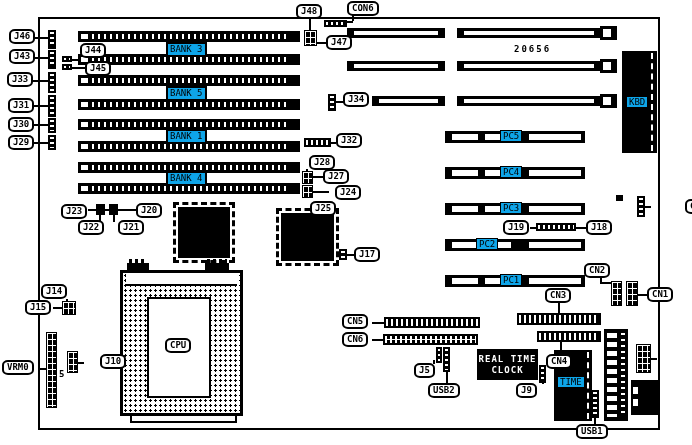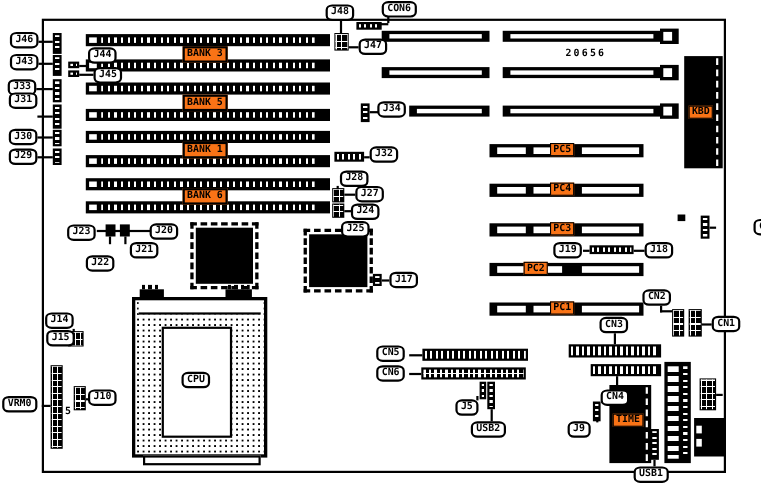--- a/index.html
+++ b/index.html
@@ -3,21 +3,21 @@
 <meta charset="utf-8">
 <style>
   *{margin:0;padding:0;box-sizing:border-box}
   html,body{background:#fff}
   body{width:692px;height:445px;position:relative;font-family:"DejaVu Sans Mono",monospace;color:#000}
   #stage{position:absolute;left:0;top:0;width:692px;height:445px;background:#fff;overflow:hidden}
   .abs{position:absolute}
   
   .c{position:absolute;background:#fff;border:2px solid #000;border-radius:6px/5px;padding:0 3px;font-weight:bold;font-size:9px;line-height:11px;z-index:8;white-space:nowrap}
   
-  .t{position:absolute;background:#f97316;border:1px solid #000;padding:0 2px;font-weight:bold;font-size:9px;line-height:10px;z-index:7;white-space:nowrap}
+  .t{position:absolute;background:#0ea5e9;border:1px solid #000;padding:0 2px;font-weight:normal;font-size:9px;line-height:10px;z-index:7;white-space:nowrap}
   .t.b2{border-width:2px;line-height:11px}
   .ld{position:absolute;background:#000;z-index:6}
   .blk{position:absolute;background:#000}
   .num{position:absolute;font-weight:bold;font-size:9px;z-index:5;letter-spacing:2px}
   
   .simm{position:absolute;background:#000}
   .simm::before{content:"";position:absolute;left:14px;right:14px;top:3px;bottom:3px;background:repeating-linear-gradient(90deg,#fff 0 2px,transparent 2px 6px)}
   .simm::after{content:"";position:absolute;left:3px;top:3px;width:7px;height:5px;background:#fff}
   
   .isa{position:absolute;background:#000}
@@ -68,42 +68,42 @@
 
   <div class="c" style="left:9px;top:29px">J46</div>
   <div class="vt" style="left:48px;top:30px;width:8px;height:19px"></div>
   <div class="ld" style="left:35px;top:37px;width:13px;height:2px"></div>
   <div class="c" style="left:9px;top:49px">J43</div>
   <div class="vt" style="left:48px;top:50px;width:8px;height:19px"></div>
   <div class="ld" style="left:35px;top:57px;width:13px;height:2px"></div>
   <div class="c" style="left:7px;top:72px">J33</div>
   <div class="vt" style="left:48px;top:72px;width:8px;height:21px"></div>
   <div class="ld" style="left:33px;top:80px;width:15px;height:2px"></div>
-  <div class="c" style="left:8px;top:84px">J31</div>
+  <div class="c" style="left:8px;top:98px">J31</div>
   <div class="vt" style="left:48px;top:95px;width:8px;height:22px"></div>
   <div class="ld" style="left:34px;top:105px;width:14px;height:2px"></div>
   <div class="c" style="left:8px;top:117px">J30</div>
   <div class="vt" style="left:48px;top:118px;width:8px;height:15px"></div>
   <div class="ld" style="left:34px;top:124px;width:14px;height:2px"></div>
   <div class="c" style="left:8px;top:135px">J29</div>
   <div class="vt" style="left:48px;top:135px;width:8px;height:15px"></div>
   <div class="ld" style="left:34px;top:142px;width:14px;height:2px"></div>
 
   <div class="simm" style="left:78px;top:31px;width:222px;height:11px"></div>
   <div class="simm" style="left:78px;top:54px;width:222px;height:11px"></div>
   <div class="simm" style="left:78px;top:75px;width:222px;height:11px"></div>
   <div class="simm" style="left:78px;top:99px;width:222px;height:11px"></div>
   <div class="simm" style="left:78px;top:119px;width:222px;height:11px"></div>
   <div class="simm" style="left:78px;top:141px;width:222px;height:11px"></div>
   <div class="simm" style="left:78px;top:162px;width:222px;height:11px"></div>
   <div class="simm" style="left:78px;top:183px;width:222px;height:11px"></div>
   <div class="t b2" style="left:166px;top:42px">BANK 3</div>
   <div class="t b2" style="left:166px;top:86px">BANK 5</div>
   <div class="t b2" style="left:166px;top:129px">BANK 1</div>
-  <div class="t b2" style="left:166px;top:171px">BANK 6</div>
+  <div class="t b2" style="left:166px;top:171px">BANK 4</div>
   <div class="c" style="left:80px;top:43px">J44</div>
   <div class="ht" style="left:62px;top:56px;width:10px;height:6px"></div>
   <div class="ld" style="left:72px;top:59px;width:8px;height:2px"></div>
   <div class="c" style="left:85px;top:61px">J45</div>
   <div class="ht" style="left:62px;top:64px;width:10px;height:6px"></div>
   <div class="ld" style="left:72px;top:67px;width:13px;height:2px"></div>
 
   <div class="c" style="left:296px;top:4px">J48</div>
   <div class="gr" style="left:304px;top:30px;width:13px;height:16px"></div>
   <div class="ld" style="left:309px;top:19px;width:2px;height:11px"></div>
@@ -164,78 +164,82 @@
   <div class="ht" style="left:517px;top:313px;width:84px;height:12px"></div>
   <div class="ld" style="left:558px;top:303px;width:2px;height:10px"></div>
 
   <div class="ht" style="left:304px;top:138px;width:27px;height:9px"></div>
   <div class="c" style="left:336px;top:133px">J32</div>
   <div class="ld" style="left:331px;top:142px;width:5px;height:2px"></div>
   <div class="c" style="left:309px;top:155px">J28</div>
   <div class="gr" style="left:302px;top:171px;width:11px;height:13px"></div>
   <div class="gr" style="left:302px;top:185px;width:11px;height:13px"></div>
   <div class="c" style="left:323px;top:169px">J27</div>
-  <div class="c" style="left:319px;top:185px">J24</div>
+  <div class="c" style="left:335px;top:185px">J24</div>
   <div class="c" style="left:310px;top:201px">J25</div>
   <div class="ld" style="left:306px;top:169px;width:2px;height:3px"></div>
   <div class="ld" style="left:313px;top:176px;width:10px;height:2px"></div>
   <div class="ld" style="left:313px;top:191px;width:16px;height:2px"></div>
   <div class="vt" style="left:339px;top:249px;width:8px;height:11px"></div>
   <div class="c" style="left:354px;top:247px">J17</div>
   <div class="ld" style="left:347px;top:254px;width:7px;height:2px"></div>
 
   <div class="qfp" style="left:178px;top:207px;width:52px;height:51px"></div>
   <div class="qfp" style="left:281px;top:213px;width:53px;height:48px"></div>
 
   <div class="c" style="left:61px;top:204px">J23</div>
   <div class="c" style="left:136px;top:203px">J20</div>
   <div class="ld" style="left:88px;top:209px;width:50px;height:2px"></div>
   <div class="blk" style="left:96px;top:204px;width:9px;height:11px"></div>
   <div class="blk" style="left:109px;top:204px;width:9px;height:11px"></div>
-  <div class="c" style="left:78px;top:232px">J22</div>
+  <div class="c" style="left:78px;top:220px">J22</div>
   <div class="c" style="left:118px;top:220px">J21</div>
   <div class="ld" style="left:99px;top:215px;width:2px;height:7px"></div>
   <div class="ld" style="left:113px;top:215px;width:2px;height:7px"></div>
 
   <div class="tc" style="left:127px;top:263px;width:22px;height:7px"></div>
   <div class="tc" style="left:205px;top:263px;width:24px;height:7px"></div>
   <div class="socket" style="left:120px;top:270px;width:123px;height:146px"></div>
   <div class="white" style="left:126px;top:274px;width:111px;height:12px;border-bottom:2px solid #000"></div>
   <div class="white" style="left:147px;top:297px;width:64px;height:101px;border:2px solid #000"></div>
   <div class="c" style="left:165px;top:338px">CPU</div>
   <div class="white" style="left:130px;top:414px;width:107px;height:9px;border:2px solid #000"></div>
 
   <div class="c" style="left:41px;top:284px">J14</div>
   <div class="gr" style="left:62px;top:301px;width:14px;height:14px"></div>
   <div class="ld" style="left:66px;top:299px;width:2px;height:3px"></div>
-  <div class="c" style="left:42px;top:300px">J15</div>
+  <div class="c" style="left:25px;top:300px">J15</div>
   <div class="ld" style="left:53px;top:307px;width:9px;height:2px"></div>
 
   <div class="gr" style="left:46px;top:332px;width:11px;height:76px"></div>
   <div class="c" style="left:2px;top:360px">VRM0</div>
   <div class="ld" style="left:38px;top:368px;width:8px;height:2px"></div>
   <div class="num" style="left:59px;top:369px;letter-spacing:0">5</div>
   <div class="gr" style="left:67px;top:351px;width:11px;height:22px"></div>
-  <div class="c" style="left:80px;top:354px">J10</div>
+  <div class="c" style="left:100px;top:354px">J10</div>
   <div class="ld" style="left:78px;top:362px;width:6px;height:2px"></div>
 
   <div class="c" style="left:342px;top:314px">CN5</div>
   <div class="ht" style="left:384px;top:317px;width:96px;height:11px"></div>
   <div class="ld" style="left:372px;top:322px;width:12px;height:2px"></div>
   <div class="c" style="left:342px;top:332px">CN6</div>
   <div class="ht2" style="left:383px;top:334px;width:95px;height:11px"></div>
   <div class="ld" style="left:372px;top:339px;width:11px;height:2px"></div>
 
   <div class="vt" style="left:436px;top:347px;width:6px;height:16px"></div>
   <div class="vt" style="left:443px;top:347px;width:7px;height:25px"></div>
   <div class="c" style="left:414px;top:363px">J5</div>
   <div class="ld" style="left:433px;top:360px;width:2px;height:4px"></div>
   <div class="c" style="left:428px;top:383px">USB2</div>
   <div class="ld" style="left:446px;top:372px;width:2px;height:11px"></div>
 
+  <div class="rtc" style="left:477px;top:349px;width:61px;height:31px">
+    <div>REAL TIME</div>
+    <div>CLOCK</div>
+  </div>
 
   <div class="ht" style="left:537px;top:331px;width:64px;height:11px"></div>
   <div class="c" style="left:546px;top:354px">CN4</div>
   <div class="ld" style="left:560px;top:342px;width:2px;height:12px"></div>
   <div class="vt" style="left:539px;top:365px;width:7px;height:18px"></div>
   <div class="c" style="left:516px;top:383px">J9</div>
   <div class="ld" style="left:542px;top:381px;width:2px;height:3px"></div>
   <div class="bios" style="left:554px;top:350px;width:38px;height:71px"></div>
   <div class="t" style="left:557px;top:376px">TIME</div>
   <div class="vt" style="left:591px;top:390px;width:8px;height:28px"></div>

